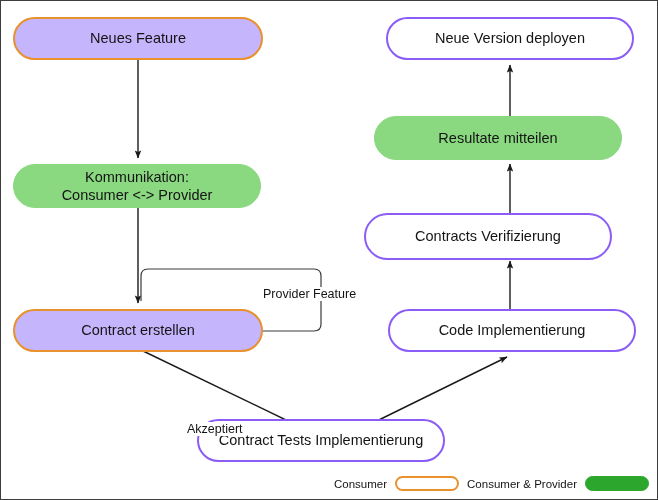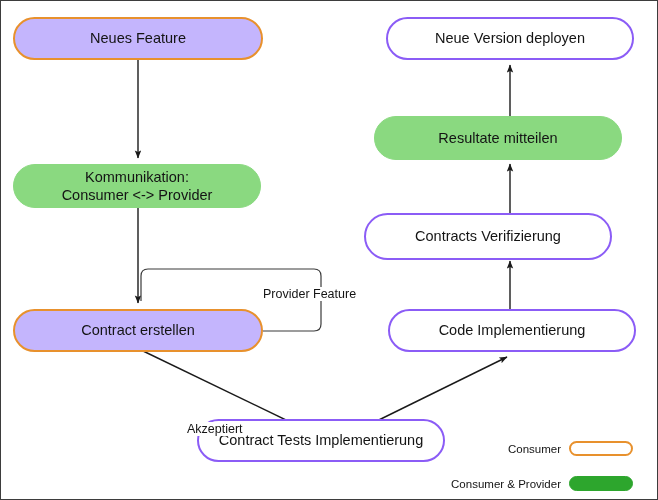--- a/index.html
+++ b/index.html
@@ -56,26 +56,25 @@
     position: absolute;
     font-size: 12.5px;
     color: #141414;
     background: #ffffff;
     padding: 0 2px;
     white-space: nowrap;
     z-index: 4;
   }
   #legend {
     position: absolute;
-    right: 24px;
+    right: 8px;
     bottom: 8px;
     z-index: 5;
     display: flex;
-    flex-direction: column;
-    gap: 20px;
+    gap: 8px;
   }
   .legend-row {
     display: flex;
     align-items: center;
     justify-content: flex-end;
     gap: 8px;
   }
   .legend-label {
     font-size: 11.5px;
     color: #141414;

